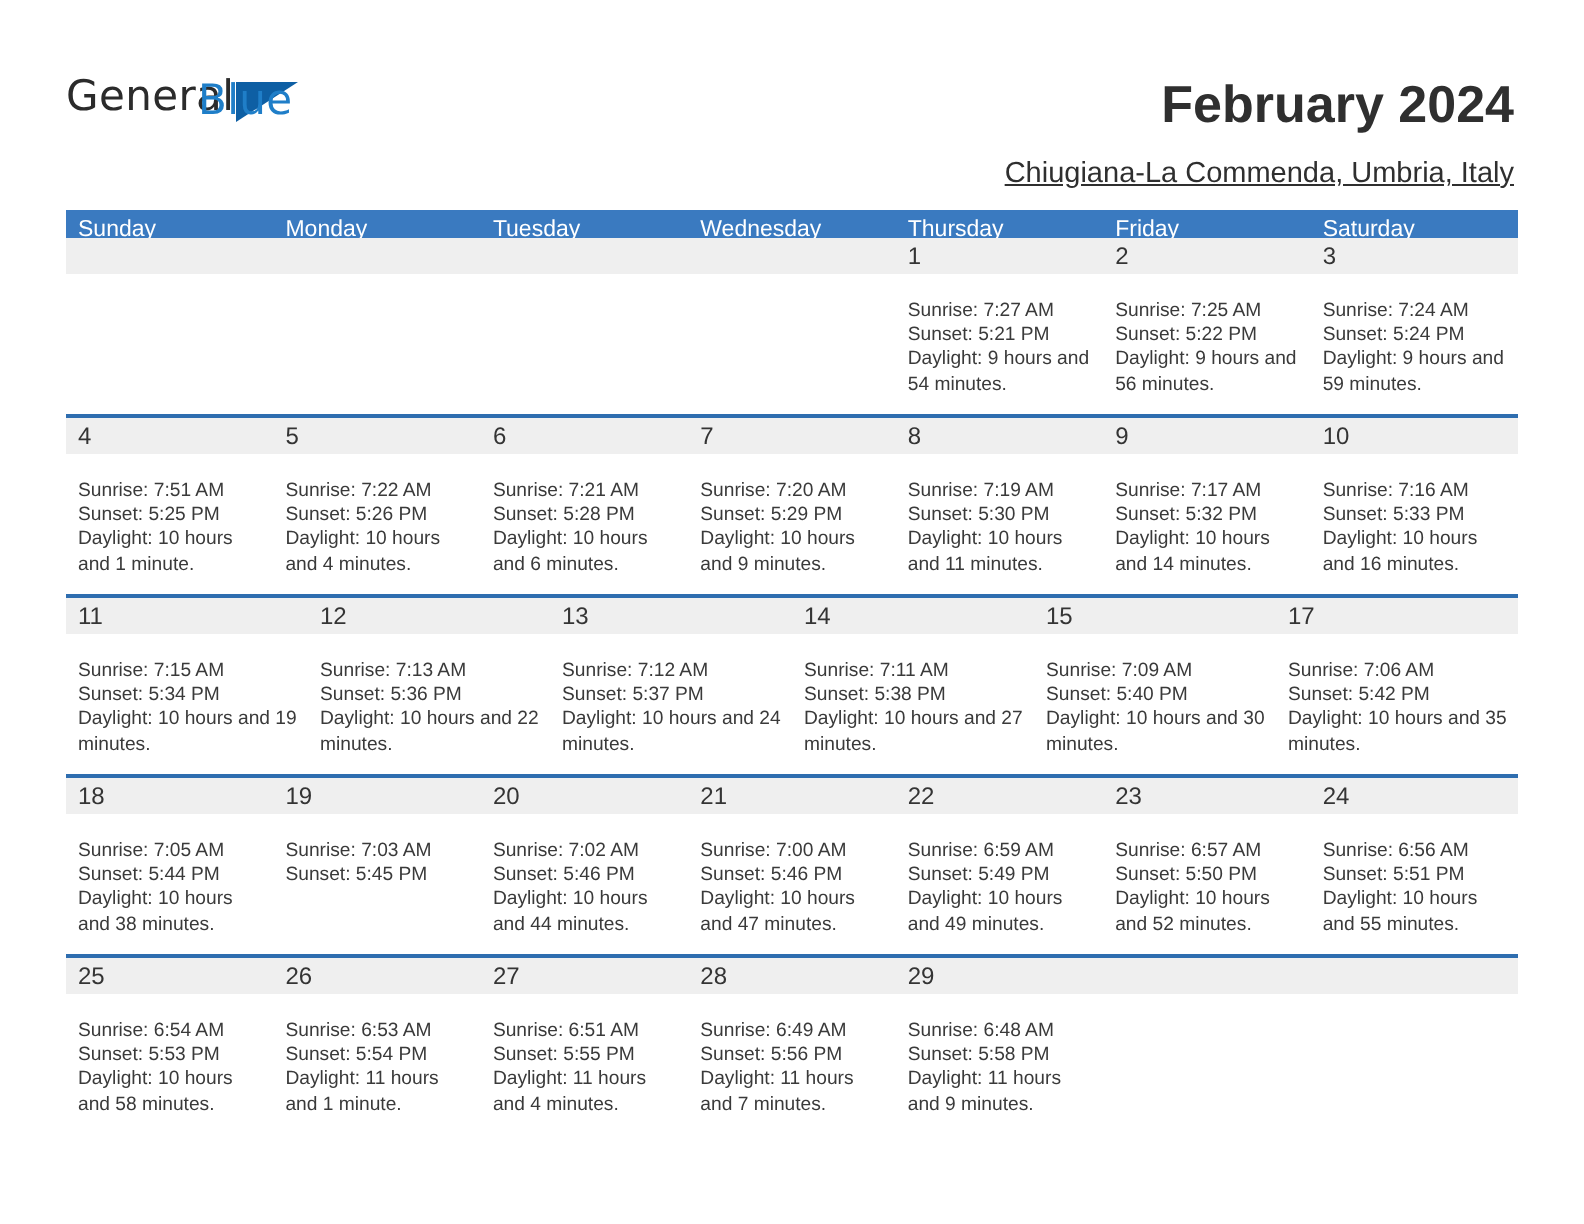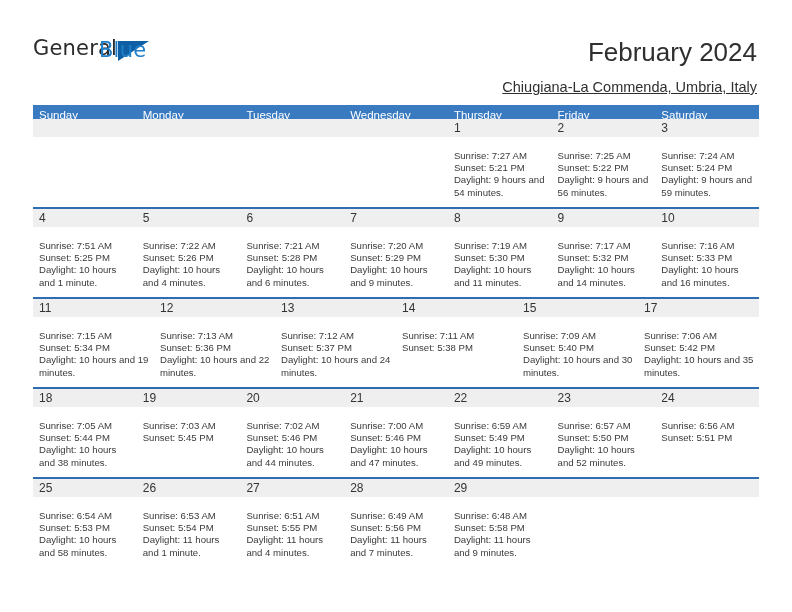--- a/index.html
+++ b/index.html
@@ -67,21 +67,21 @@
   }
 
   .title {
     position: absolute;
     right: 35px;
     top: 37px;
     font-size: 26px;
     color: #2f2f2f;
     text-align: right;
     white-space: nowrap;
-    font-weight: 400;
+    font-weight: 700;
   }
   .subtitle {
     position: absolute;
     right: 35px;
     top: 79px;
     font-size: 14.5px;
     color: #2f2f2f;
     text-align: right;
     white-space: nowrap;
     font-weight: 400;
@@ -295,20 +295,21 @@
               <div>Sunrise: 7:12 AM</div>
               <div>Sunset: 5:37 PM</div>
               <div class="daylight">Daylight: 10 hours and 24 minutes.</div>
             </div>
           </div>
           <div class="day-cell">
             <div class="day-number">14</div>
             <div class="day-info">
               <div>Sunrise: 7:11 AM</div>
               <div>Sunset: 5:38 PM</div>
+              <div class="daylight">Daylight: 10 hours and 27 minutes.</div>
             </div>
           </div>
           <div class="day-cell">
             <div class="day-number">15</div>
             <div class="day-info">
               <div>Sunrise: 7:09 AM</div>
               <div>Sunset: 5:40 PM</div>
               <div class="daylight">Daylight: 10 hours and 30 minutes.</div>
             </div>
           </div>
@@ -367,20 +368,21 @@
               <div>Sunrise: 6:57 AM</div>
               <div>Sunset: 5:50 PM</div>
               <div class="daylight">Daylight: 10 hours and 52 minutes.</div>
             </div>
           </div>
           <div class="day-cell">
             <div class="day-number">24</div>
             <div class="day-info">
               <div>Sunrise: 6:56 AM</div>
               <div>Sunset: 5:51 PM</div>
+              <div class="daylight">Daylight: 10 hours and 55 minutes.</div>
             </div>
           </div>
         </div>
         <div class="week-row">
           <div class="day-cell">
             <div class="day-number">25</div>
             <div class="day-info">
               <div>Sunrise: 6:54 AM</div>
               <div>Sunset: 5:53 PM</div>
               <div class="daylight">Daylight: 10 hours and 58 minutes.</div>

